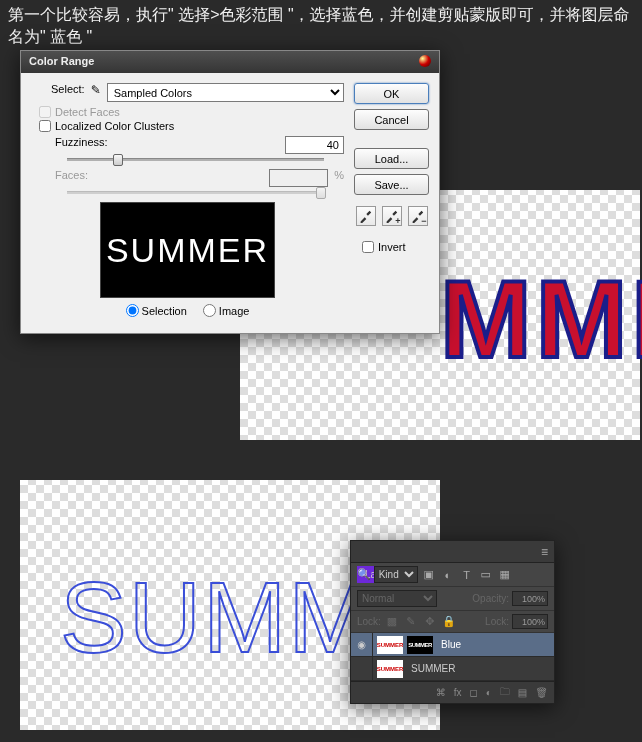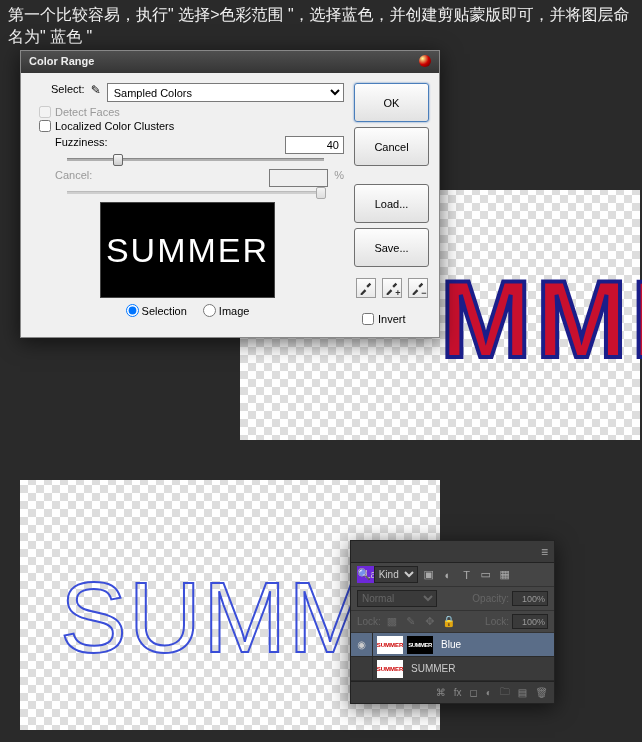--- a/index.html
+++ b/index.html
@@ -151,21 +151,21 @@
   letter-spacing: 2px;
 }
 .radiogroup {
   display: flex;
   justify-content: center;
   gap: 16px;
   margin: 6px 0;
 }
 .radiogroup label { display: flex; align-items: center; gap: 3px; }
 .btn {
-  height: 39px;
+  height: 21px;
   background: linear-gradient(#fdfdfd,#e2e2e2);
   border: 1px solid #707070;
   border-radius: 3px;
   font-size: 11px;
   cursor: pointer;
 }
 .btn.primary { border: 1px solid #4a7ebb; box-shadow: 0 0 2px #4a7ebb; }
 .eyedrops { display: flex; gap: 6px; justify-content: center; margin-top: 6px; }
 .eyedrop {
   width: 20px;
@@ -341,21 +341,21 @@
       </div>
       <div class="row" style="margin-top:4px;">
         <span class="fieldlabel">Fuzziness:</span>
         <span style="flex:1"></span>
         <input class="numbox" value="40" style="">
       </div>
       <div class="slider">
         <div class="thumb" style="left:18%;"></div>
       </div>
       <div class="row disabled">
-        <span class="fieldlabel">Cancel:</span>
+        <span class="fieldlabel">Faces:</span>
         <span style="flex:1"></span>
         <input class="numbox" disabled="" style="">
         <span>%</span>
       </div>
       <div class="slider disabled" style="opacity:.5">
         <div class="thumb" style="left:97%;"></div>
       </div>
       <div class="preview">
         <div class="previewtxt">SUMMER</div>
       </div>

